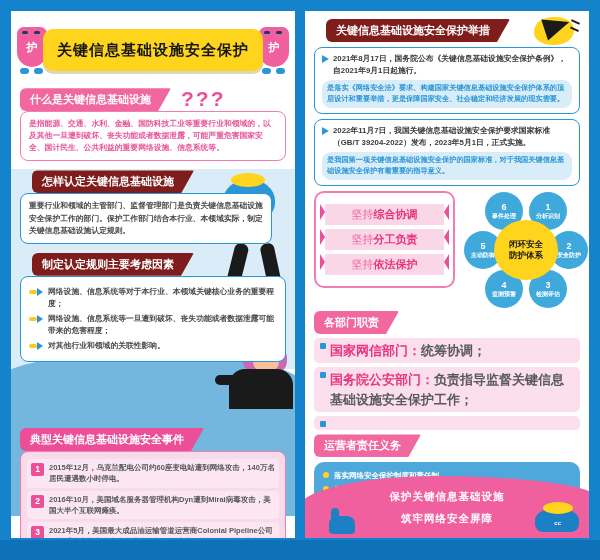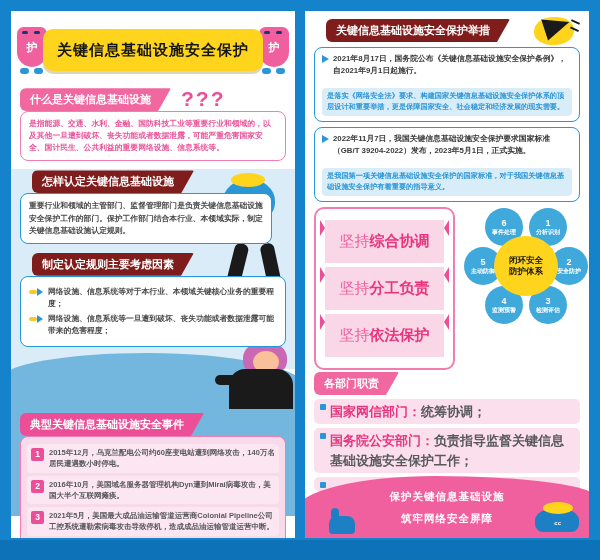--- a/index.html
+++ b/index.html
@@ -59,25 +59,25 @@
 
   
   .rhead-row { position:relative; margin:8px 9px 4px 9px; z-index:2; }
   .mega { position:absolute; right:-2px; top:-6px; width:56px; height:34px; }
   .mega .blob { position:absolute; right:8px; top:4px; width:40px; height:28px; background:#FFD41C; border-radius:50% 45% 50% 45%; }
   .mega .cone { position:absolute; right:12px; top:2px; width:0; height:0; border-left:26px solid #1A1A1A; border-top:11px solid transparent; border-bottom:11px solid transparent; transform:rotate(-18deg); }
   .mega .ln { position:absolute; right:2px; top:8px; width:9px; height:2px; background:#1A1A1A; transform:rotate(24deg); box-shadow:2px 7px 0 #1A1A1A; }
   .mbox { border:1.5px solid #2598DA; border-radius:8px; padding:5px 7px; margin:5px 9px; position:relative; z-index:2; }
   .mitem { display:flex; gap:4px; font-size:7.8px; line-height:1.5; color:#3A3A3C; font-weight:bold; }
   .tri-b { flex:none; width:0; height:0; margin-top:2px; border-left:7px solid #2B96D6; border-top:4.5px solid transparent; border-bottom:4.5px solid transparent; }
-  .mnote { background:#D9EDF9; color:#2B96D6; font-size:7.2px; line-height:1.5; font-weight:600; padding:3px 5px; border-radius:4px; margin-top:12px; }
+  .mnote { background:#D9EDF9; color:#2B96D6; font-size:7.2px; line-height:1.5; font-weight:600; padding:3px 5px; border-radius:9px; margin-top:4px; }
 
   .mid-row { display:flex; margin:4px 9px 2px 9px; gap:6px; position:relative; z-index:2; }
   .principles { width:150px; border:2px solid #F27DB0; border-radius:10px; padding:7px 9px; align-self:flex-start; }
-  .ribbon { position:relative; background:#FAD7E7; text-align:center; font-size:15px; padding:12px 0; margin:4px 0; color:#F0609F; }
+  .ribbon { position:relative; background:#FAD7E7; text-align:center; font-size:11px; padding:3px 0; margin:4px 0; color:#F0609F; }
   .ribbon b { color:#E8347E; }
   .ribbon::before { content:""; position:absolute; left:-5px; top:0; border-top:8px solid transparent; border-bottom:8px solid transparent; border-left:5px solid #EC4F97; }
   .ribbon::after { content:""; position:absolute; right:-5px; top:0; border-top:8px solid transparent; border-bottom:8px solid transparent; border-right:5px solid #EC4F97; }
   .flower { position:relative; width:126px; height:118px; margin-left:2px; }
   .petal { position:absolute; width:38px; height:38px; background:#3FA9DC; border-radius:50%; color:#fff; display:flex; flex-direction:column; align-items:center; justify-content:center; line-height:1.1; }
   .petal .n { font-size:9px; font-weight:bold; }
   .petal .t { font-size:6px; font-weight:bold; }
   .p1{left:66px;top:1px;} .p2{left:87px;top:40px;} .p3{left:66px;top:79px;}
   .p4{left:22px;top:79px;} .p5{left:1px;top:40px;} .p6{left:22px;top:1px;}
   .fcenter { position:absolute; left:31px; top:29px; width:64px; height:60px; background:#FFD41C; border-radius:50%; display:flex; flex-direction:column; align-items:center; justify-content:center; z-index:1; font-size:8.5px; font-weight:bold; color:#161616; line-height:1.3; }
@@ -147,20 +147,24 @@
       <span class="hdr blue">制定认定规则主要考虑因素</span>
       <div class="box blueb">
         <div class="fitem">
             <span class="arrow-b"></span>
             <span>网络设施、信息系统等对于本行业、本领域关键核心业务的重要程度；</span>
           </div>
         <div class="fitem">
             <span class="arrow-b"></span>
             <span>网络设施、信息系统等一旦遭到破坏、丧失功能或者数据泄露可能带来的危害程度；</span>
           </div>
+        <div class="fitem">
+            <span class="arrow-b"></span>
+            <span>对其他行业和领域的关联性影响。</span>
+          </div>
       </div>
     </div>
 
     <div class="sec" style="margin-top:26px;">
       <span class="hdr magenta">典型关键信息基础设施安全事件</span>
       <div class="inc-box">
         <div class="inc-row">
             <span class="inc-num">1</span>
             <span>2015年12月，乌克兰配电公司约60座变电站遭到网络攻击，140万名居民遭遇数小时停电。</span>
           </div>

